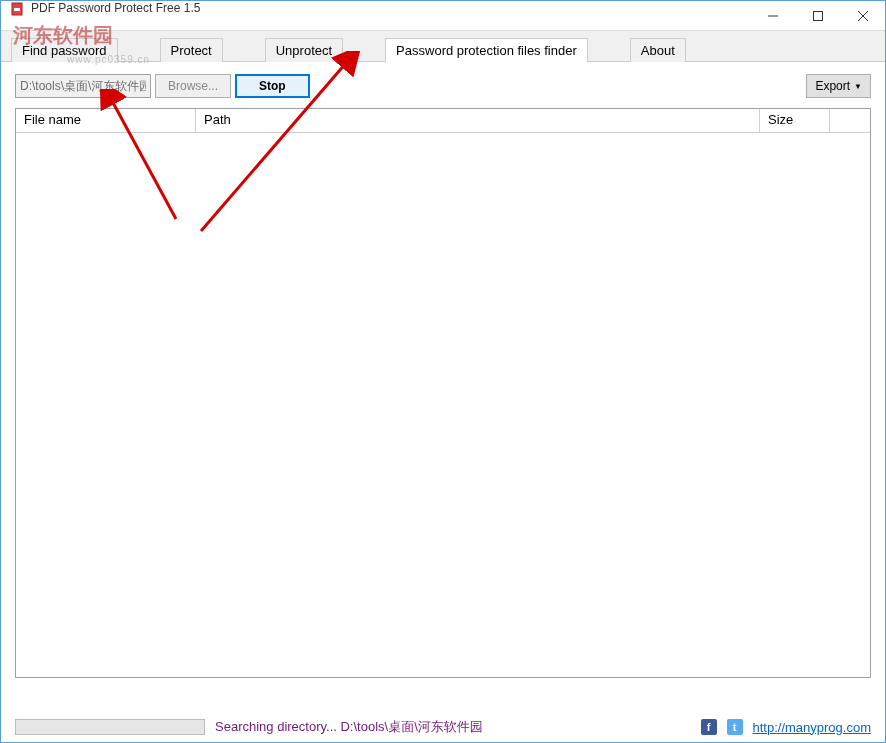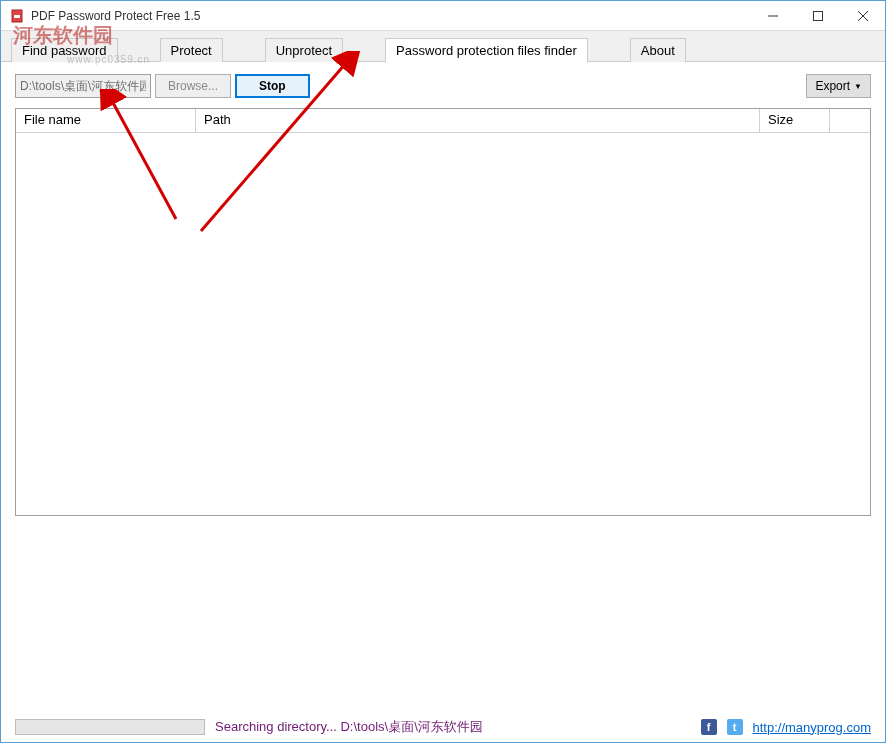--- a/index.html
+++ b/index.html
@@ -11,21 +11,20 @@
       height: 743px;
       overflow: hidden;
       position: relative;
       border: 1px solid #5a9fd4;
     }
     
     .title-bar {
       height: 30px;
       background: #fff;
       display: flex;
-      align-items: center;
       padding: 0 0 0 8px;
       border-bottom: 1px solid #ddd;
     }
     .title-icon {
       width: 16px;
       height: 16px;
       margin-right: 6px;
       display: inline-flex;
       align-items: center;
       justify-content: center;
@@ -118,21 +117,21 @@
       align-items: center;
       gap: 4px;
     }
     .dropdown-arrow {
       font-size: 8px;
     }
     
     .table-container {
       margin: 0 14px;
       border: 1px solid #a0a0a0;
-      height: 408px;
+      height: 570px;
       background: #fff;
       overflow: hidden;
     }
     .table-header {
       display: flex;
       height: 24px;
       border-bottom: 1px solid #d0d0d0;
       background: #fff;
     }
     .th {

